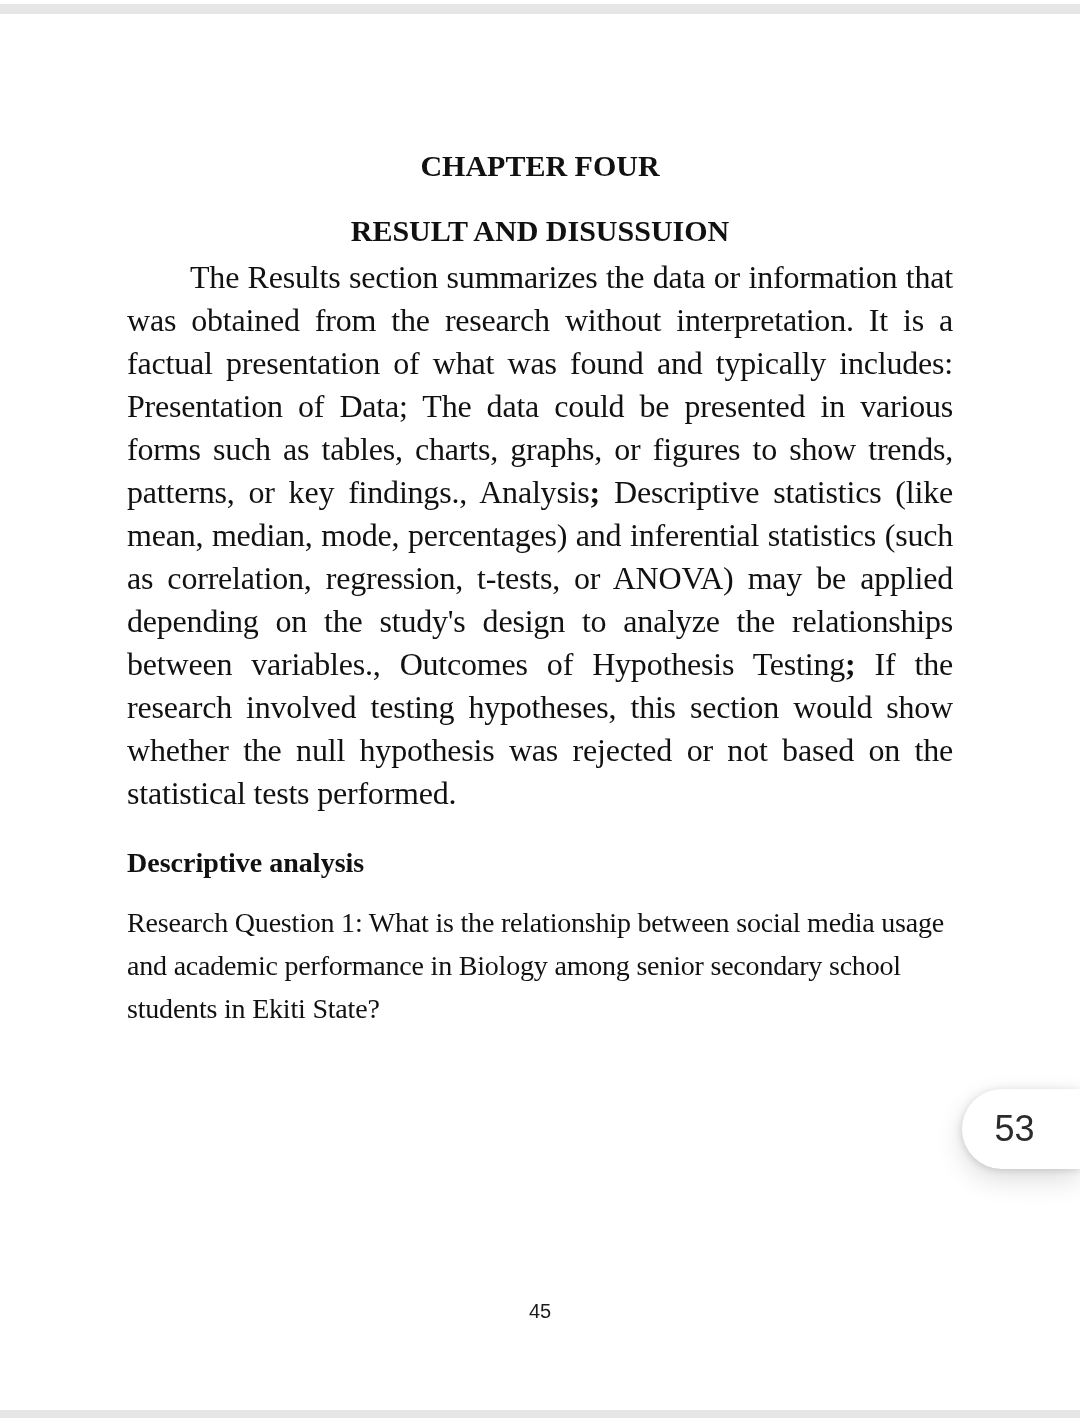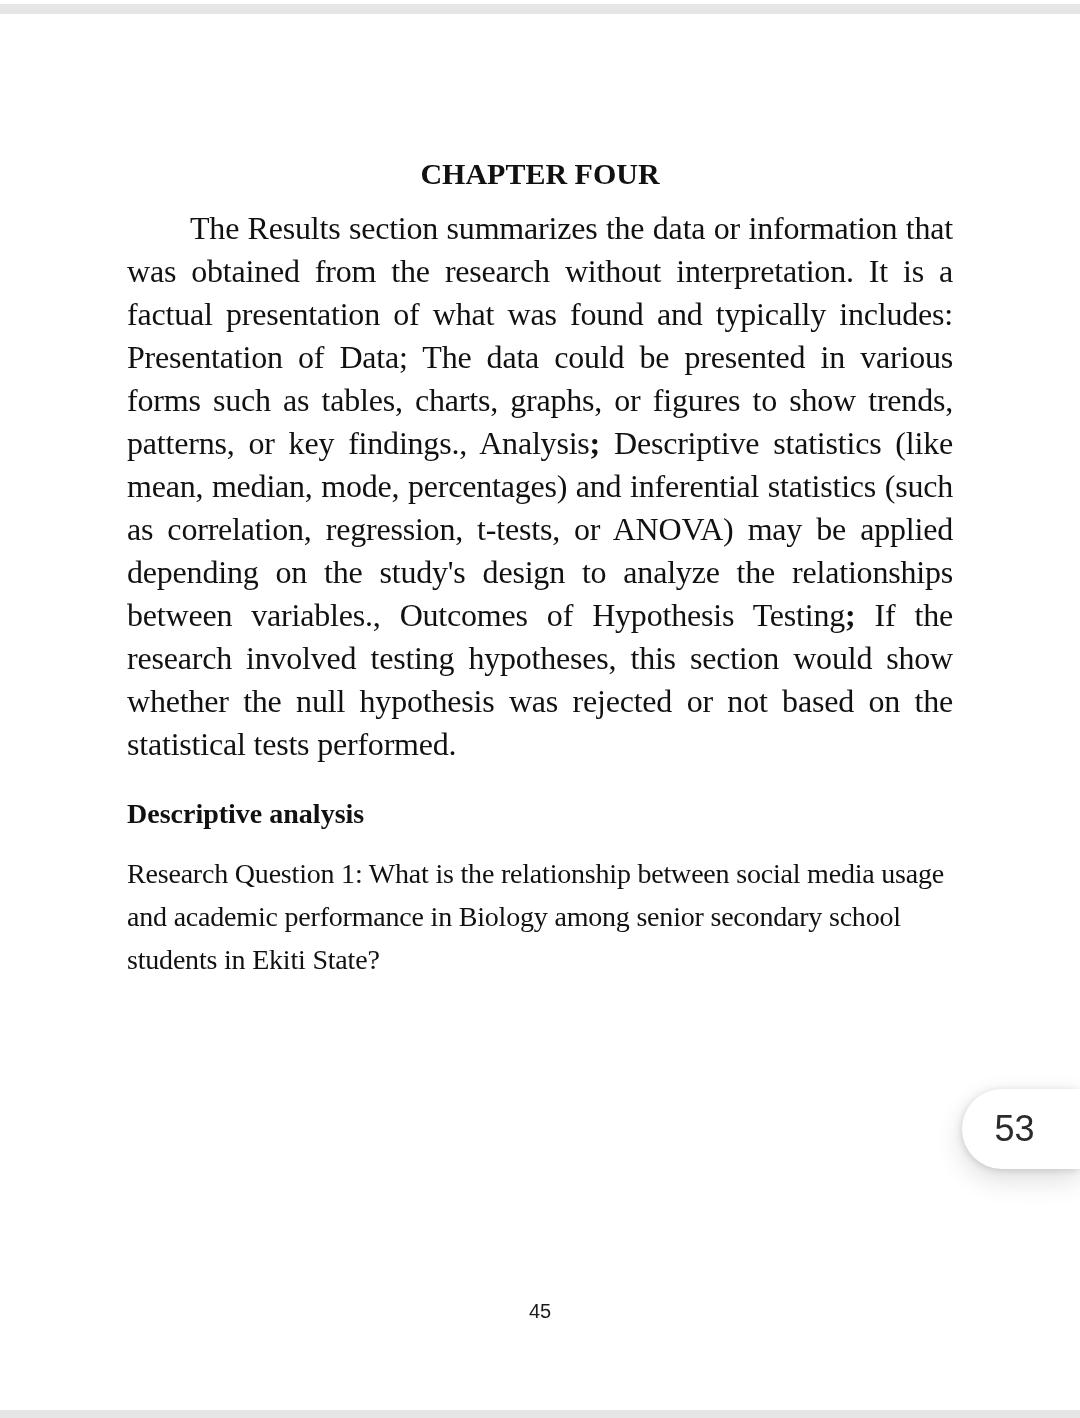--- a/index.html
+++ b/index.html
@@ -29,21 +29,21 @@
     position: absolute;
     left: 127px;
     top: 140px;
     width: 826px;
   }
   .h-center {
     text-align: center;
     font-weight: bold;
     font-size: 30px;
     line-height: 43px;
-    margin: 12px;
+    margin: 4px;
   }
   .h-section { margin-top: 22px; }
 
   .body-par {
     margin: 2px 0 0 0;
     font-size: 32px;
     line-height: 43px;
     text-align: justify;
     text-indent: 63px;
     letter-spacing: -0.2px;
@@ -98,20 +98,21 @@
 </style>
 </head>
 <body>
 
 <div class="screen">
 
   <div class="edge-band top"></div>
 
   <div class="doc">
     <h1 class="h-center">CHAPTER FOUR</h1>
+    <h2 class="h-center h-section">RESULT AND DISUSSUION</h2>
 
     <p class="body-par"><span>The Results section summarizes the data or information that was obtained from the research without interpretation. It is a factual presentation of what was found and typically includes: Presentation of Data; The data could be presented in various forms such as tables, charts, graphs, or figures to show trends, patterns, or key findings., Analysis</span><b>;</b><span> Descriptive statistics (like mean, median, mode, percentages) and inferential statistics (such as correlation, regression, t-tests, or ANOVA) may be applied depending on the study's design to analyze the relationships between variables., Outcomes of Hypothesis Testing</span><b>;</b><span> If the research involved testing hypotheses, this section would show whether the null hypothesis was rejected or not based on the statistical tests performed.</span></p>
 
     <p class="sub-heading">Descriptive analysis</p>
 
     <p class="rq-par"><b>Research Question 1:</b><span> What is the relationship between social media usage and academic performance in Biology among senior secondary school students in Ekiti State?</span></p>
   </div>
 
   <div class="scroll-pill">
     <span>53</span>

